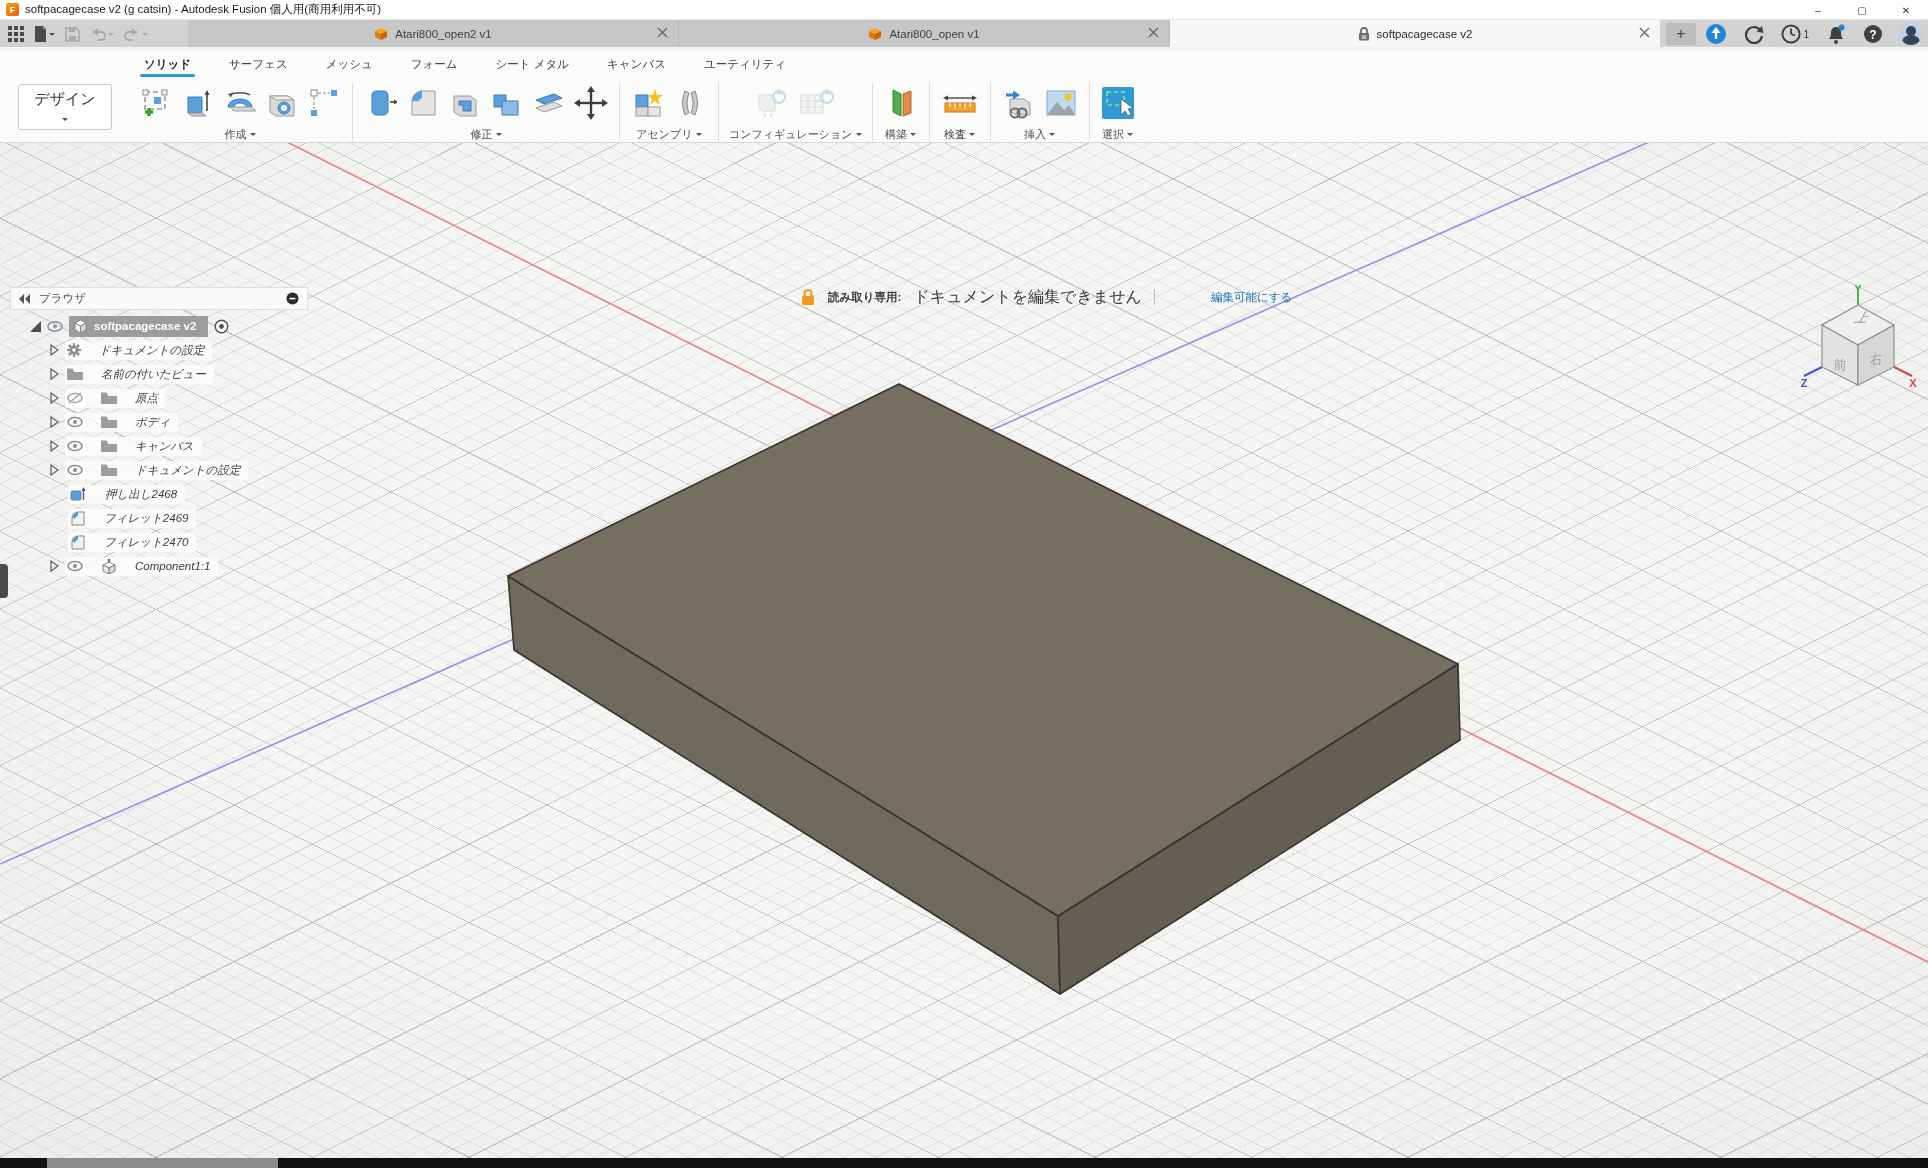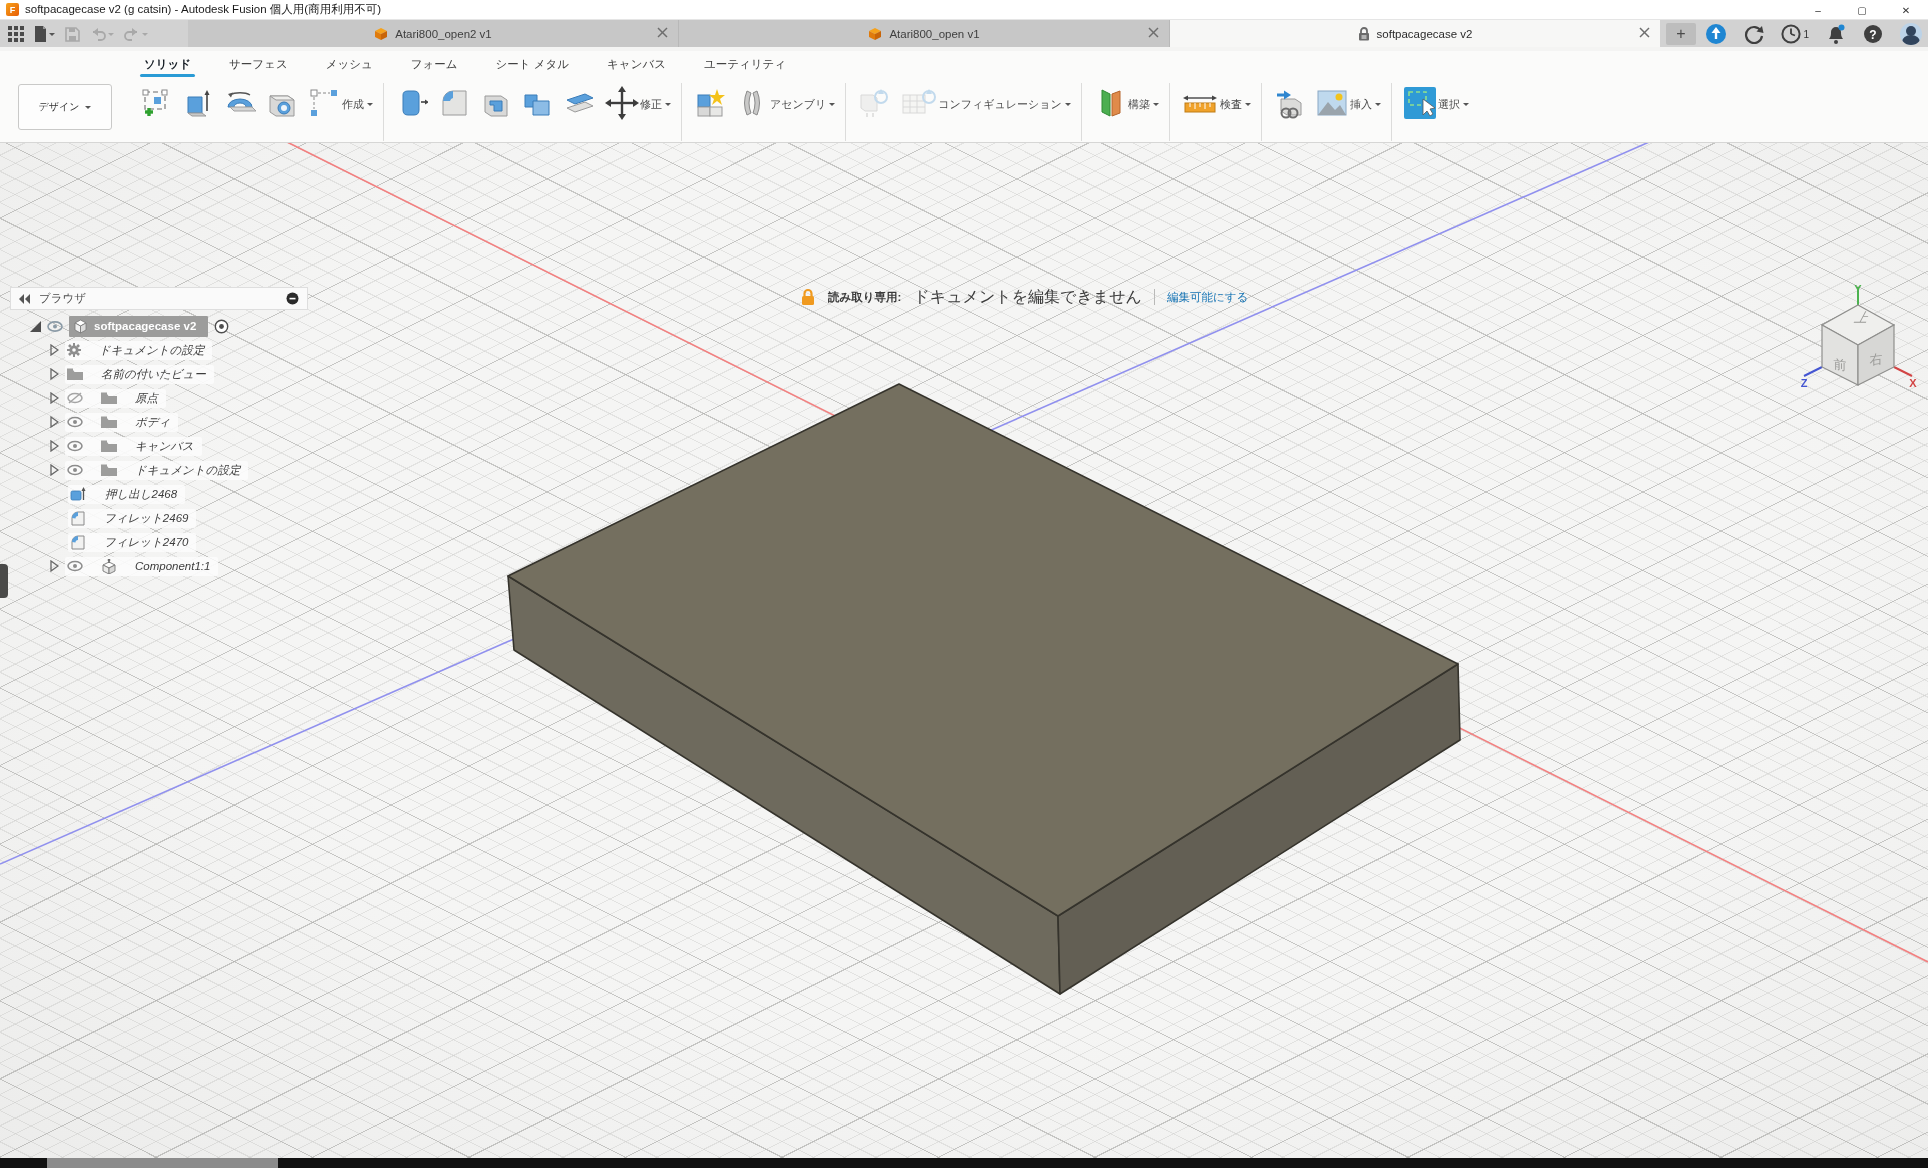--- a/index.html
+++ b/index.html
@@ -40,23 +40,23 @@
   
   .ribbon { position:absolute; left:0; top:51px; width:1928px; height:92px;
     background:#fbfbfa; border-bottom:1px solid #d6d6d5; }
   .ribbon-tabs { position:absolute; left:140px; top:4px; display:flex; gap:30px; }
   .ribbon-tab { font-size:11.5px; color:#3c3c3c; padding:2px 4px 5px 4px; position:relative; }
   .ribbon-tab.active { color:#101820; font-weight:bold; }
   .ribbon-tab.active::after { content:""; position:absolute; left:0; right:0; bottom:0; height:3px;
     background:#2a9bd5; border-radius:2px; }
   .design-box { position:absolute; left:18px; top:33px; width:94px; height:46px;
     border:1px solid #c9c9c8; border-radius:3px; background:#fdfdfd;
-    display:flex; align-items:center; justify-content:center; gap:6px; font-size:10px; color:#333; }
+    display:flex; align-items:center; justify-content:center; gap:6px; font-size:15px; color:#333;flex-direction:column; }
   .toolbar { position:absolute; left:128px; top:30px; display:flex; align-items:flex-start; }
-  .tgroup { display:flex; flex-direction:row; align-items:center; padding:0 10px; }
+  .tgroup { display:flex; flex-direction:column; align-items:center; padding:0 10px; }
   .tg-icons { display:flex; align-items:center; gap:6px; height:44px; }
   .tg-label { margin-top:2px; font-size:11px; color:#4a4a4a; display:flex; align-items:center; gap:3px; }
   .tdivider { width:1px; height:58px; background:#ddddd c; background:#dcdcdb; margin-top:2px; }
   .caret { width:0; height:0; border:3.5px solid transparent; border-top-color:#555; margin-top:3px; }
   .caret.small { border-width:3px; }
   .tbtn { width:36px; height:40px; display:flex; align-items:center; justify-content:center; }
   .tbtn.wide { width:40px; }
 
   
   .viewport { position:absolute; left:0; top:139px; width:1928px; height:1019px; background:#f5f5f4;
@@ -67,21 +67,21 @@
       repeating-linear-gradient(153.43deg, rgba(205,205,203,.45) 0 1px, transparent 1px 14px); }
   .vignette { position:absolute; inset:0;
     background:radial-gradient(ellipse at 52% 42%, rgba(255,255,255,0) 55%, rgba(120,120,118,0.07) 100%); }
   .scene { position:absolute; left:0; top:0; }
 
   
   .banner { position:absolute; left:800px; top:146px; height:24px; display:flex; align-items:center; gap:12px; }
   .banner .b-title { font-size:11.5px; font-weight:bold; color:#3a3a3a; }
   .banner .b-msg { font-size:16px; color:#3a3a3a; }
   .banner .b-sep { width:1px; height:16px; background:#b9b9b8; }
-  .banner .b-link { font-size:11.5px; color:#1a76b5; }
+  .banner .b-link { font-size:11.5px; color:#1a76b5;margin-left:44px; }
 
   
   .browser { position:absolute; left:10px; top:148px; width:298px; }
   .browser-header { height:23px; background:#fafafa; border:1px solid #dedede;
     display:flex; align-items:center; padding:0 8px; gap:8px; }
   .browser-header .bh-label { font-size:11.5px; color:#4c4c4c; flex:1; }
   .tree { margin-top:4px; }
   .trow { height:24px; display:flex; align-items:center; gap:6px; }
   .trow .strip { background:rgba(252,252,252,.82); border-radius:2px; padding:2px 8px 2px 2px;
     display:flex; align-items:center; gap:18px;font-style:italic; }

